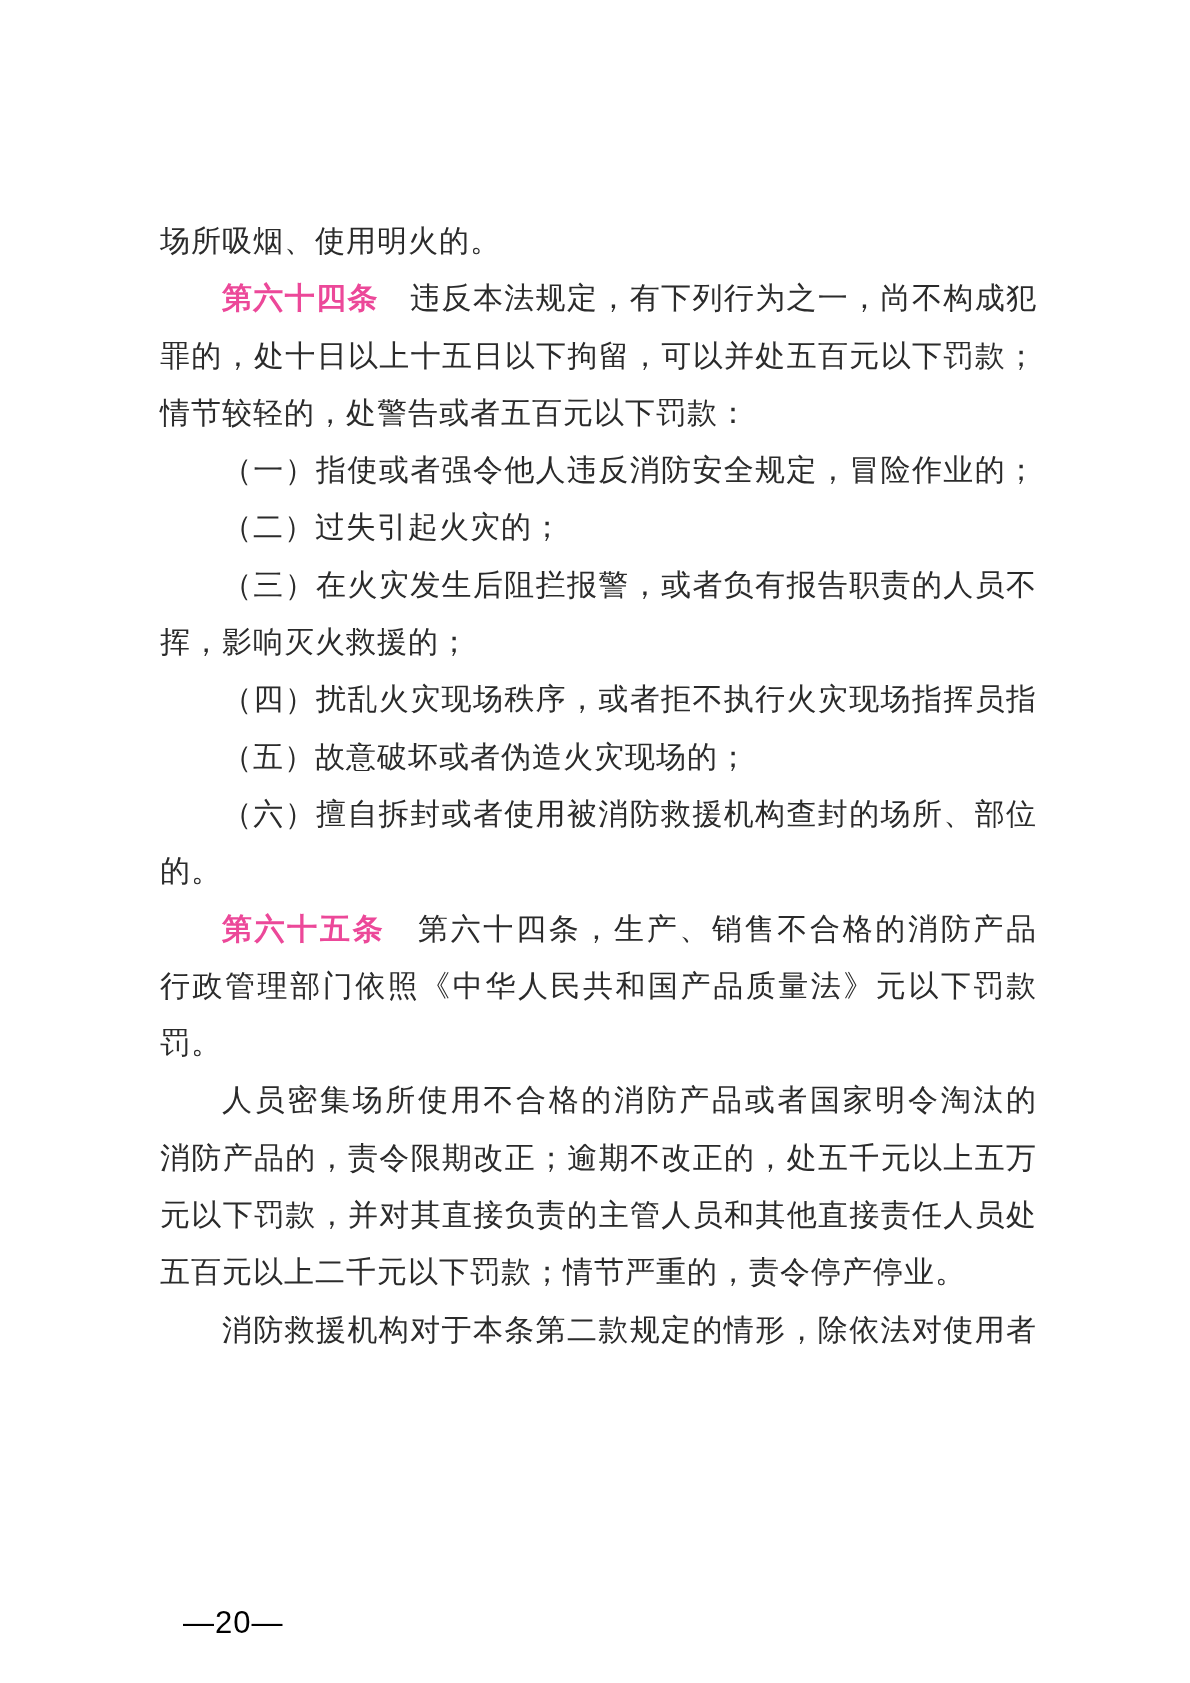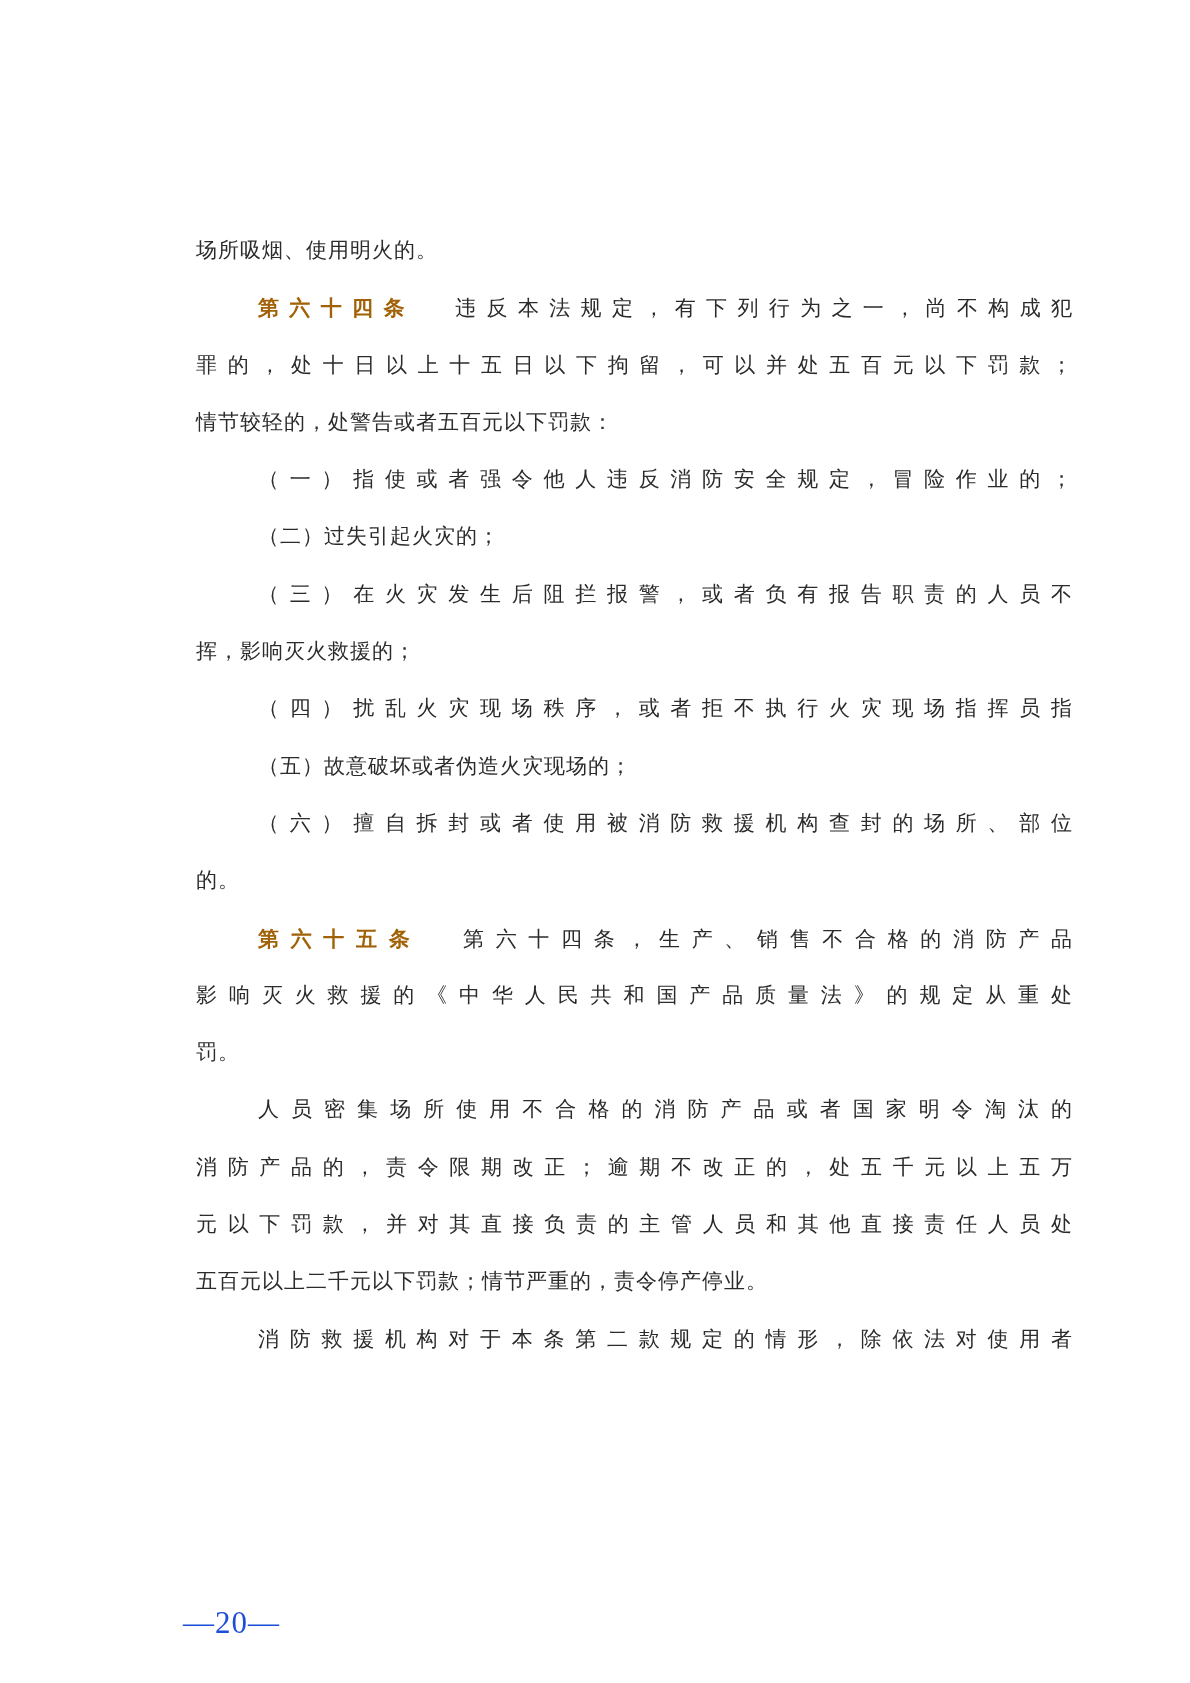--- a/index.html
+++ b/index.html
@@ -10,53 +10,52 @@
     font-family: "Liberation Serif", "DejaVu Serif", serif;
     overflow: hidden;
   }
   .page {
     position: absolute; left: 0; top: 0;
     width: 1190px; height: 1683px;
     background: #ffffff;
   }
   .doc-body {
     position: absolute;
-    left: 160px; top: 222px;
+    left: 160px; top: 212px;
     width: 877px;
-    font-size: 21px;
+    font-size: 30px;
     color: #2b2b2b;
     letter-spacing: 1px;
-    margin-left: 36px;
   }
   .line {
     height: 57.3px;
     line-height: 57.3px;
     white-space: nowrap;
     text-align: left;
   }
   .line.fill {
     text-align: justify;
     text-align-last: justify;
     text-justify: inter-character;
   }
   .line.indent { padding-left: 62px; }
   .hd {
     font-family: "Liberation Sans", "DejaVu Sans", sans-serif;
     font-weight: 800;
-    color: #a16207;
+    color: #ec4899;
   }
   .gap { display: inline-block; width: 31px; }
   .pageno {
     position: absolute;
     left: 183px; top: 1601px;
     font-size: 31px;
     line-height: 44px;
-    color: #1d4ed8;
+    color: #000000;
     letter-spacing: 1px;
-    font-family: Liberation Serif, serif;
+    font-family: Liberation Sans, sans-serif;
   }
 </style>
 </head>
 <body>
 
 <div class="page">
   <div class="doc-body" id="doc-body">
   <div class="line"><span class="tx">场所吸烟、使用明火的。</span></div>
 
   <div class="line indent fill"><span class="hd">第六十四条</span><span class="gap"></span><span class="tx">违反本法规定，有下列行为之一，尚不构成犯</span></div>
@@ -78,21 +77,21 @@
 
   <div class="line indent"><span class="tx">（五）故意破坏或者伪造火灾现场的；</span></div>
 
   <div class="line indent fill"><span class="tx">（六）擅自拆封或者使用被消防救援机构查封的场所、部位</span></div>
 
   <div class="line"><span class="tx">的。</span></div>
 
   <div class="line indent fill"><span class="hd">第六十五条</span><span class="gap"></span><span class="tx">第六十四条，生产、销售不合格的消防产品</span></div>
 
 
-  <div class="line fill"><span class="tx">影响灭火救援的《中华人民共和国产品质量法》的规定从重处</span></div>
+  <div class="line fill"><span class="tx">行政管理部门依照《中华人民共和国产品质量法》元以下罚款</span></div>
 
   <div class="line"><span class="tx">罚。</span></div>
 
   <div class="line indent fill"><span class="tx">人员密集场所使用不合格的消防产品或者国家明令淘汰的</span></div>
 
   <div class="line fill"><span class="tx">消防产品的，责令限期改正；逾期不改正的，处五千元以上五万</span></div>
 
   <div class="line fill"><span class="tx">元以下罚款，并对其直接负责的主管人员和其他直接责任人员处</span></div>
 
   <div class="line"><span class="tx">五百元以上二千元以下罚款；情节严重的，责令停产停业。</span></div>

